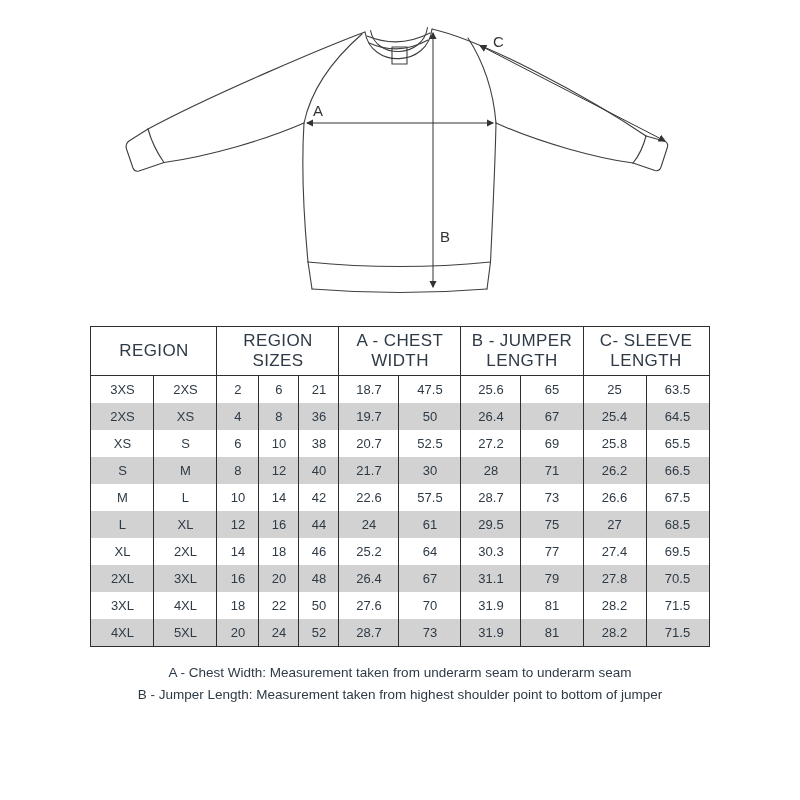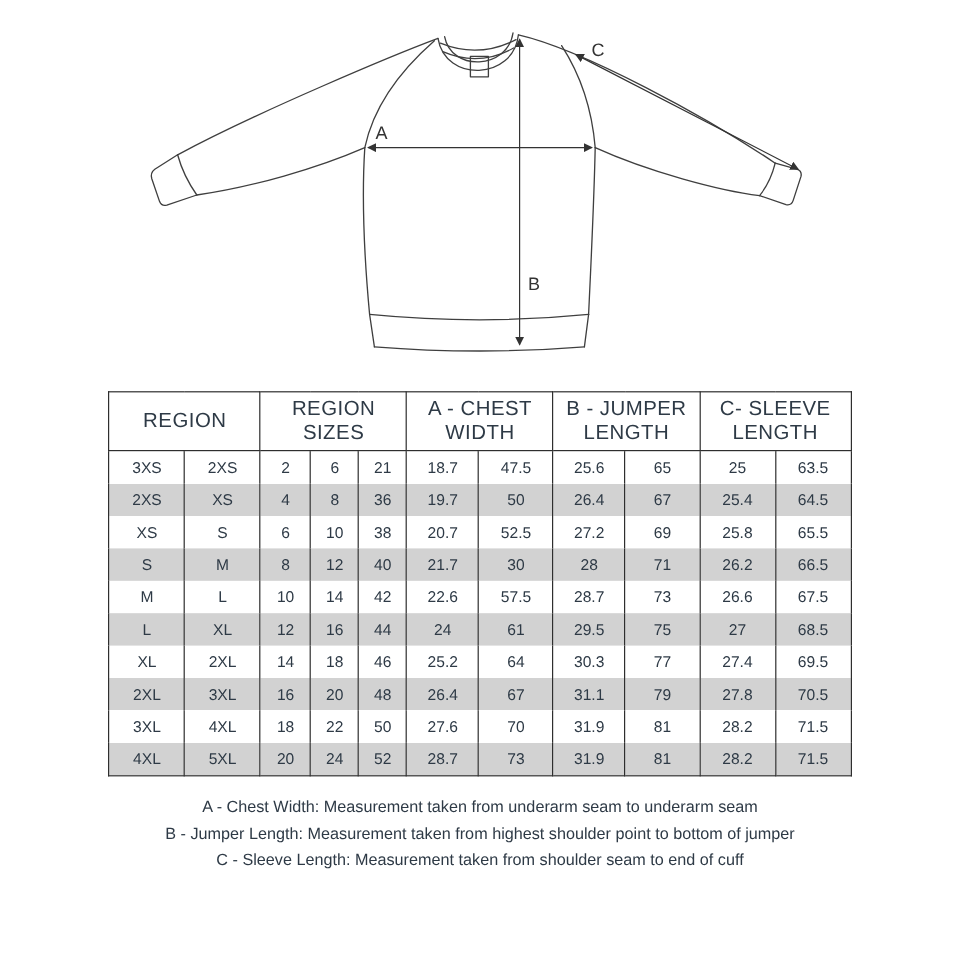--- a/index.html
+++ b/index.html
@@ -273,16 +273,15 @@
           <td class="cell">81</td>
           <td class="cell">28.2</td>
           <td class="cell">71.5</td>
         </tr>
       </tbody>
   </table>
 
   <div class="notes">
       <div>A - Chest Width: Measurement taken from underarm seam to underarm seam</div>
       <div>B - Jumper Length: Measurement taken from highest shoulder point to bottom of jumper</div>
-      <div>C - Sleeve Length: Measurement taken from shoulder seam to end of cuff</div>
     </div>
 
 </div>
 
 </body></html>

